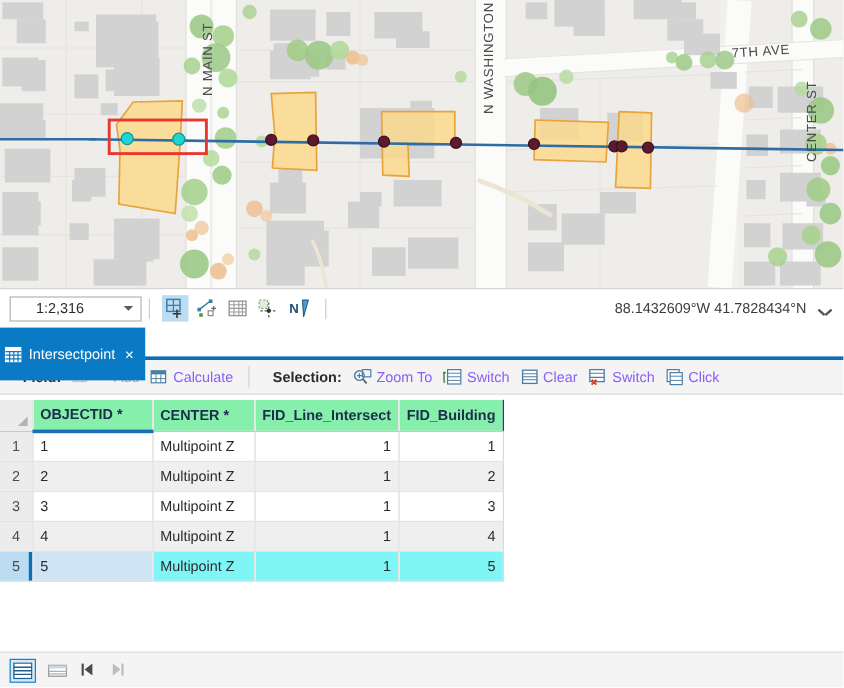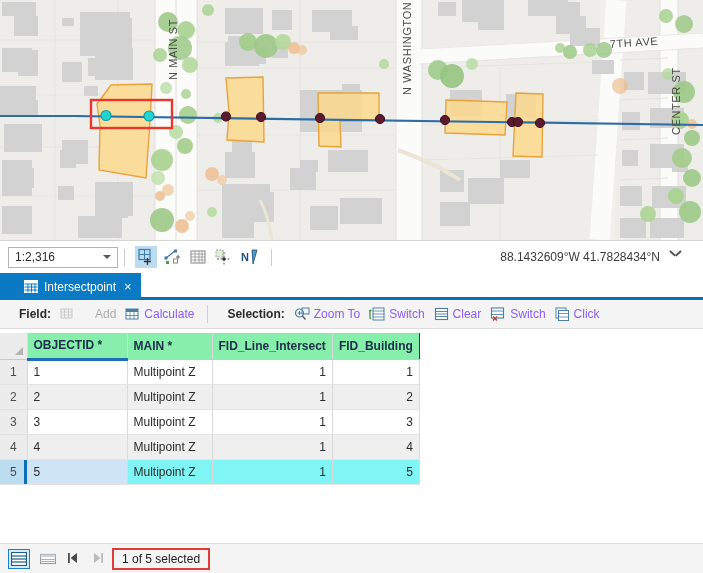--- a/index.html
+++ b/index.html
@@ -33,40 +33,40 @@
   .scale-box {
     margin-left: 8px;
     width: 110px; height: 21px;
     border: 1px solid #b5b5b5;
     background: #fff;
     display: flex; align-items: center;
     font-size: 12px;
     padding: 0 3px 0 6px;
     color: #2b2b2b;
   }
-  .scale-box .val { flex: 1; }
+  .scale-box .val { flex: 1; margin-left: 15px; }
   .caret-down {
     width: 0; height: 0;
     border-left: 4px solid transparent;
     border-right: 4px solid transparent;
     border-top: 4px solid #5a5a5a;
     margin-right: 3px;
   }
   .sb-sep { width: 1px; height: 17px; background: #cdcdcd; margin: 0 6px; }
   .sb-tools { display: flex; align-items: center; gap: 4px; margin-left: 4px; }
   .sb-btn {
     width: 22px; height: 22px;
     display: flex; align-items: center; justify-content: center;
   }
   .sb-btn.active { background: #bcdcf2; }
   .coords {
     margin-left: auto;
     font-size: 12px; color: #3b3b3b;
-    display: flex; align-items: flex-start; gap: 10px;
-    padding-right: 22px;
+    display: flex; align-items: flex-end; gap: 10px;
+    padding-right: 10px;
   }
   .chev {
     width: 11px; height: 7px; position: relative;
   }
   .chev::before, .chev::after {
     content: ""; position: absolute; top: 0; width: 7px; height: 2px;
     background: #555;
   }
   .chev::before { left: 0; transform: rotate(42deg); transform-origin: left center; }
   .chev::after  { right: 0; transform: rotate(-42deg); transform-origin: right center; }
@@ -81,23 +81,23 @@
   #tab-strip {
     position: relative; height: 27px;
     background: #ffffff;
     border-bottom: 3px solid #0a6fb5;
     display: flex; align-items: stretch;
   }
   .tab {
     background: #0a7ac4;
     color: #fff;
     display: flex; align-items: center; gap: 6px;
-    padding: 0 7px 0 24px;
+    padding: 0 7px 0 4px;
     font-size: 12px;
-    height: 27px;
+    height: 44px;
   }
   .tab-close {
     font-size: 13px; line-height: 1; color: #fff; padding: 0 2px;
   }
 
   
   #cmd-bar {
     height: 29px;
     background: #f4f4f4;
     border-bottom: 1px solid #dcdcdc;
@@ -616,21 +616,21 @@
     </div>
 
     <div id="grid-wrap">
       <table id="grid">
         <thead>
           <tr>
             <th class="corner-cell">
               <span class="corner-tri"></span>
             </th>
             <th class="col-sel" style="width:100px">OBJECTID *</th>
-            <th style="width:85px">MAIN *</th>
+            <th style="width:85px">CENTER *</th>
             <th style="width:113px; text-align:center">FID_Line_Intersect</th>
             <th style="width:85px; text-align:center; border-right:1px solid #4c1d95">FID_Building</th>
           </tr>
         </thead>
         <tbody>
           <tr>
             <td class="rh">1</td>
             <td class="data">1</td>
             <td class="data">Multipoint Z</td>
             <td class="data num">1</td>
@@ -694,17 +694,16 @@
           <rect x="2" y="2" width="1.8" height="10" fill="#4a4a4a"></rect>
           <path d="M 11 2 L 11 12 L 4.5 7 Z" fill="#4a4a4a"></path>
         </svg>
       </div>
       <div class="nav-arrow">
         <svg width="16" height="14" viewBox="0 0 16 14">
           <rect x="12.2" y="2" width="1.8" height="10" fill="#bcbcbc"></rect>
           <path d="M 5 2 L 5 12 L 11.5 7 Z" fill="#bcbcbc"></path>
         </svg>
       </div>
-      <div class="sel-count">1 of 5 selected</div>
     </div>
 
   </div>
 </div>
 
 </body></html>

